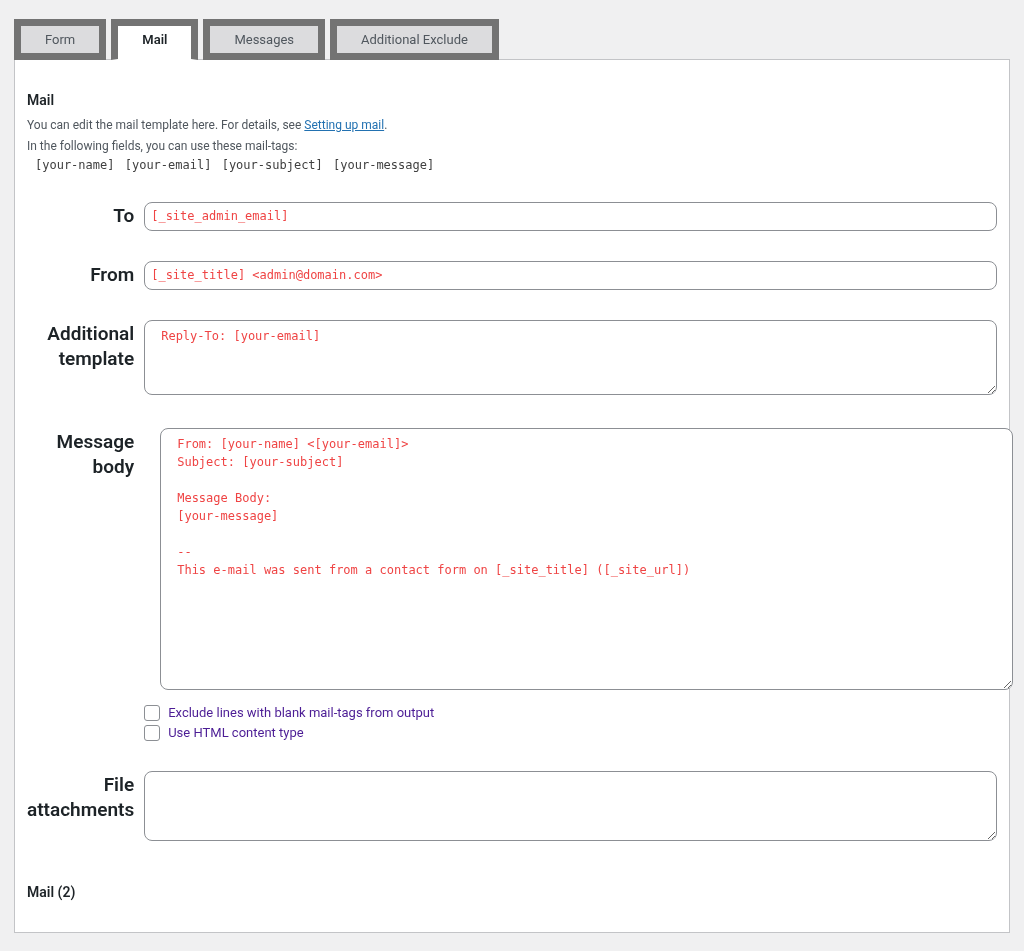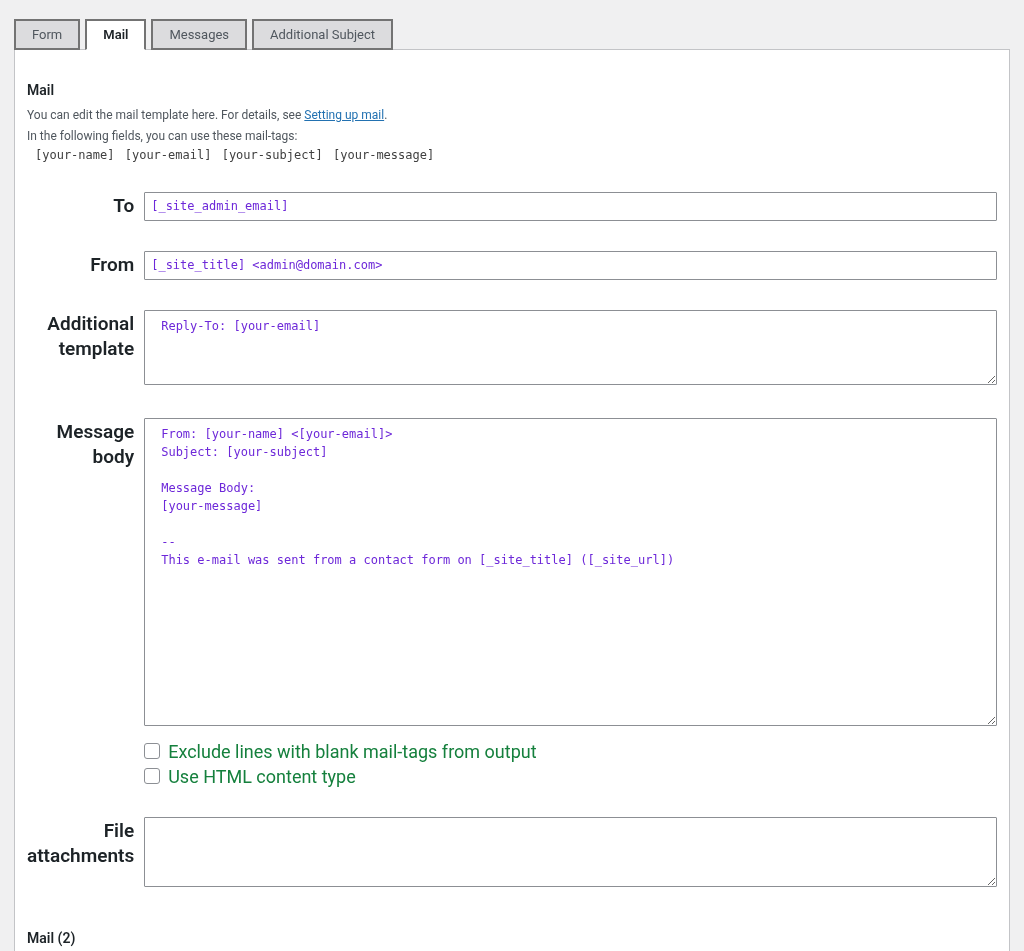--- a/index.html
+++ b/index.html
@@ -15,24 +15,24 @@
       padding: 0 14px 20px 14px;
       width: 1024px;
     }
     .tabs {
       display: flex;
       margin-top: 19px;
       position: relative;
       z-index: 2;
     }
     .tab {
-      border: 2px solid #737373;
+      border: 7px solid #737373;
       background: #dcdcde;
       color: #50575e;
-      padding: 6px 16px;
+      padding: 6px 24px;
       font-size: 13px;
       margin-right: 5px;
       cursor: pointer;
       font-weight: 400;
       margin-bottom: -1px;
     }
     .tab.active {
       background: #fff;
       border-bottom: 1px solid #fff;
       font-weight: 600;
@@ -84,70 +84,71 @@
       line-height: 1.3;
     }
     .form-table td {
       padding: 10px 0 20px 0;
       vertical-align: top;
     }
     .wide-input {
       width: 100%;
       padding: 2px 6px;
       border: 1px solid #8c8f94;
-      border-radius: 1px;
+      border-radius: 8px;
       font-family: Menlo, Consolas, monospace;
       font-size: 12px;
-      color: #6d28d9;
+      color: #ef4444;
       background: #fff;
       line-height: 1.9;
     }
     textarea.wide-input {
       padding: 6px 16px;
       line-height: 1.5;
       resize: both;
     }
     .textarea-headers {
       height: 75px;
     }
     .textarea-body {
-      height: 308px;
+      height: 262px;
+      margin-left: 16px;
     }
     .textarea-attach {
       height: 70px;
     }
     .chk-row {
       margin-top: 12px;
       display: flex;
       align-items: center;
     }
     .chk-row input[type="checkbox"] {
       width: 16px;
       height: 16px;
       margin-right: 8px;
       border: 1px solid #8c8f94;
       border-radius: 3px;
       appearance: none;
       background: #fff;
       cursor: pointer;
     }
     .chk-row label {
-      font-size: 18px;
-      color: #15803d;
+      font-size: 13px;
+      color: #4c1d95;
       cursor: pointer;
     }
   </style>
 </head>
 <body>
 
 <div class="tabs">
   <div class="tab">Form</div>
   <div class="tab active">Mail</div>
   <div class="tab">Messages</div>
-  <div class="tab">Additional Subject</div>
+  <div class="tab">Additional Exclude</div>
 </div>
 
 <div class="panel">
   <h2>Mail</h2>
 
   <p class="help">
     <span>You can edit the mail template here. For details, see </span><a href="#">Setting up mail</a><span>.</span>
   </p>
   <p class="help">In the following fields, you can use these mail-tags:</p>
   <p class="mailtags">

